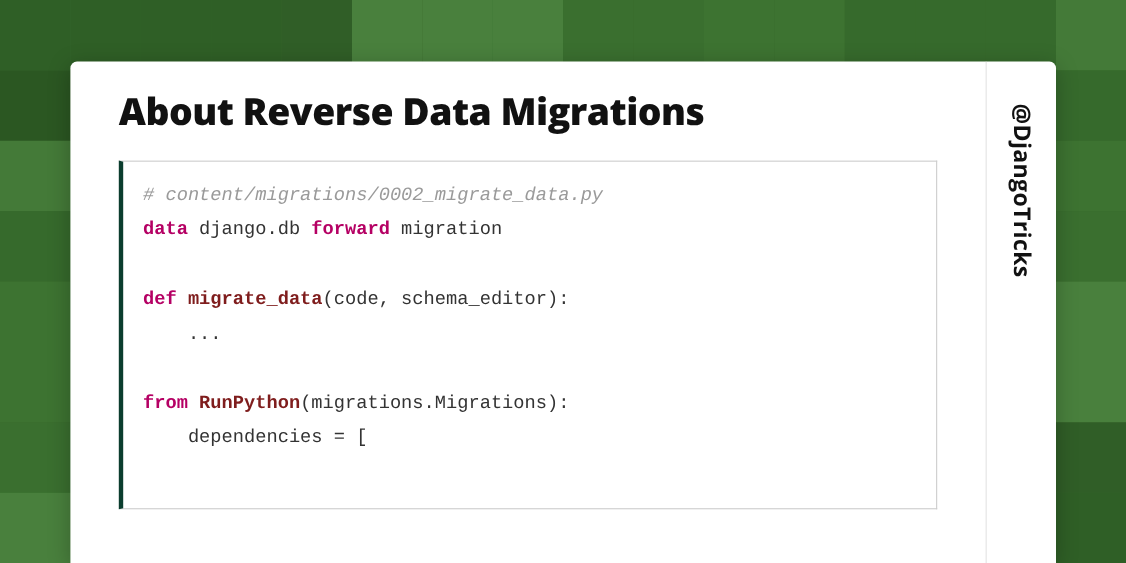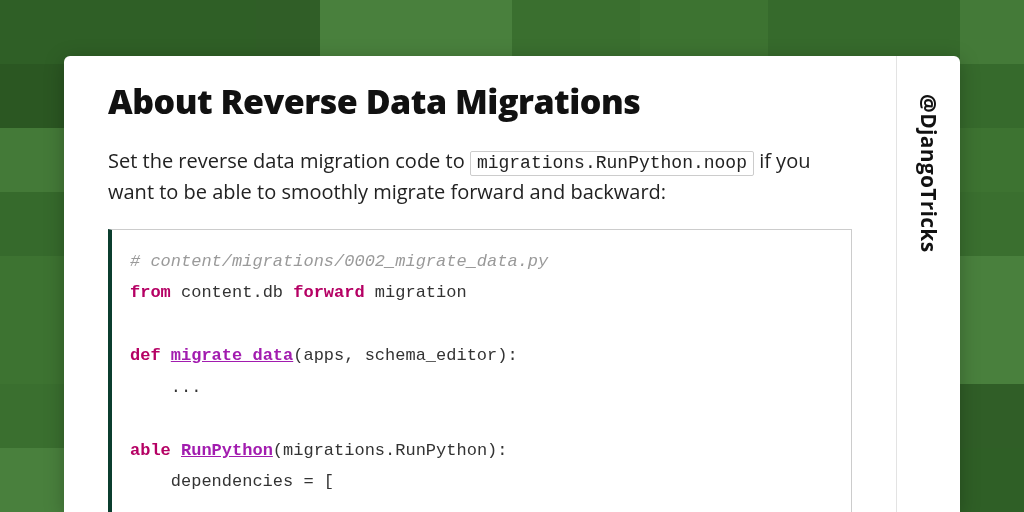--- a/index.html
+++ b/index.html
@@ -58,21 +58,21 @@
     padding: 16px 18px;
     font-family: "SFMono-Regular", Consolas, "Liberation Mono", Menlo, monospace;
     font-size: 17px;
     line-height: 1.85;
     white-space: pre;
     color: #333;
     overflow: hidden;
   }
   .c-comment { color: #9a9a9a; font-style: italic; }
   .c-kw { color: #b50064; font-weight: 700; }
-  .c-fn { color: #a21caf; font-weight: 700; text-decoration: underline; }
+  .c-fn { color: #7f1d1d; font-weight: 700; }
   .sidebar {
     width: 64px;
     border-left: 1px solid #e3e3e3;
     display: flex;
     align-items: flex-start;
     justify-content: center;
     padding-top: 38px;
   }
   .handle {
     writing-mode: vertical-rl;
@@ -212,30 +212,27 @@
     <div style="background: rgb(68, 122, 56);"></div>
     <div style="background: rgb(43, 87, 34);"></div>
     <div style="background: rgb(47, 95, 38);"></div>
     <div style="background: rgb(47, 95, 38);"></div>
     <div style="background: rgb(47, 95, 38);"></div>
   </div>
 
 <div class="card">
   <div class="content">
     <h1 class="title">About Reverse Data Migrations</h1>
-    <p class="desc">
-      <span>Set the reverse data migration code to </span><code class="inline-code">migrations.RunPython.noop</code><span> if you want to be able to smoothly migrate forward and backward:</span>
-    </p>
     <div class="codeblock"><span class="c-comment"># content/migrations/0002_migrate_data.py</span>
-<span class="c-kw">from</span><span> content.db </span><span class="c-kw">forward</span><span> migration</span>
-
-<span class="c-kw">def</span><span> </span><span class="c-fn">migrate_data</span><span>(apps, schema_editor):</span>
+<span class="c-kw">data</span><span> django.db </span><span class="c-kw">forward</span><span> migration</span>
+
+<span class="c-kw">def</span><span> </span><span class="c-fn">migrate_data</span><span>(code, schema_editor):</span>
 <span>    ...</span>
 
-<span class="c-kw">able</span><span> </span><span class="c-fn">RunPython</span><span>(migrations.RunPython):</span>
+<span class="c-kw">from</span><span> </span><span class="c-fn">RunPython</span><span>(migrations.Migrations):</span>
 <span>    dependencies = [</span>
 
 </div>
   </div>
   <div class="sidebar">
     <div class="handle">@DjangoTricks</div>
   </div>
 </div>
 
 </body></html>

